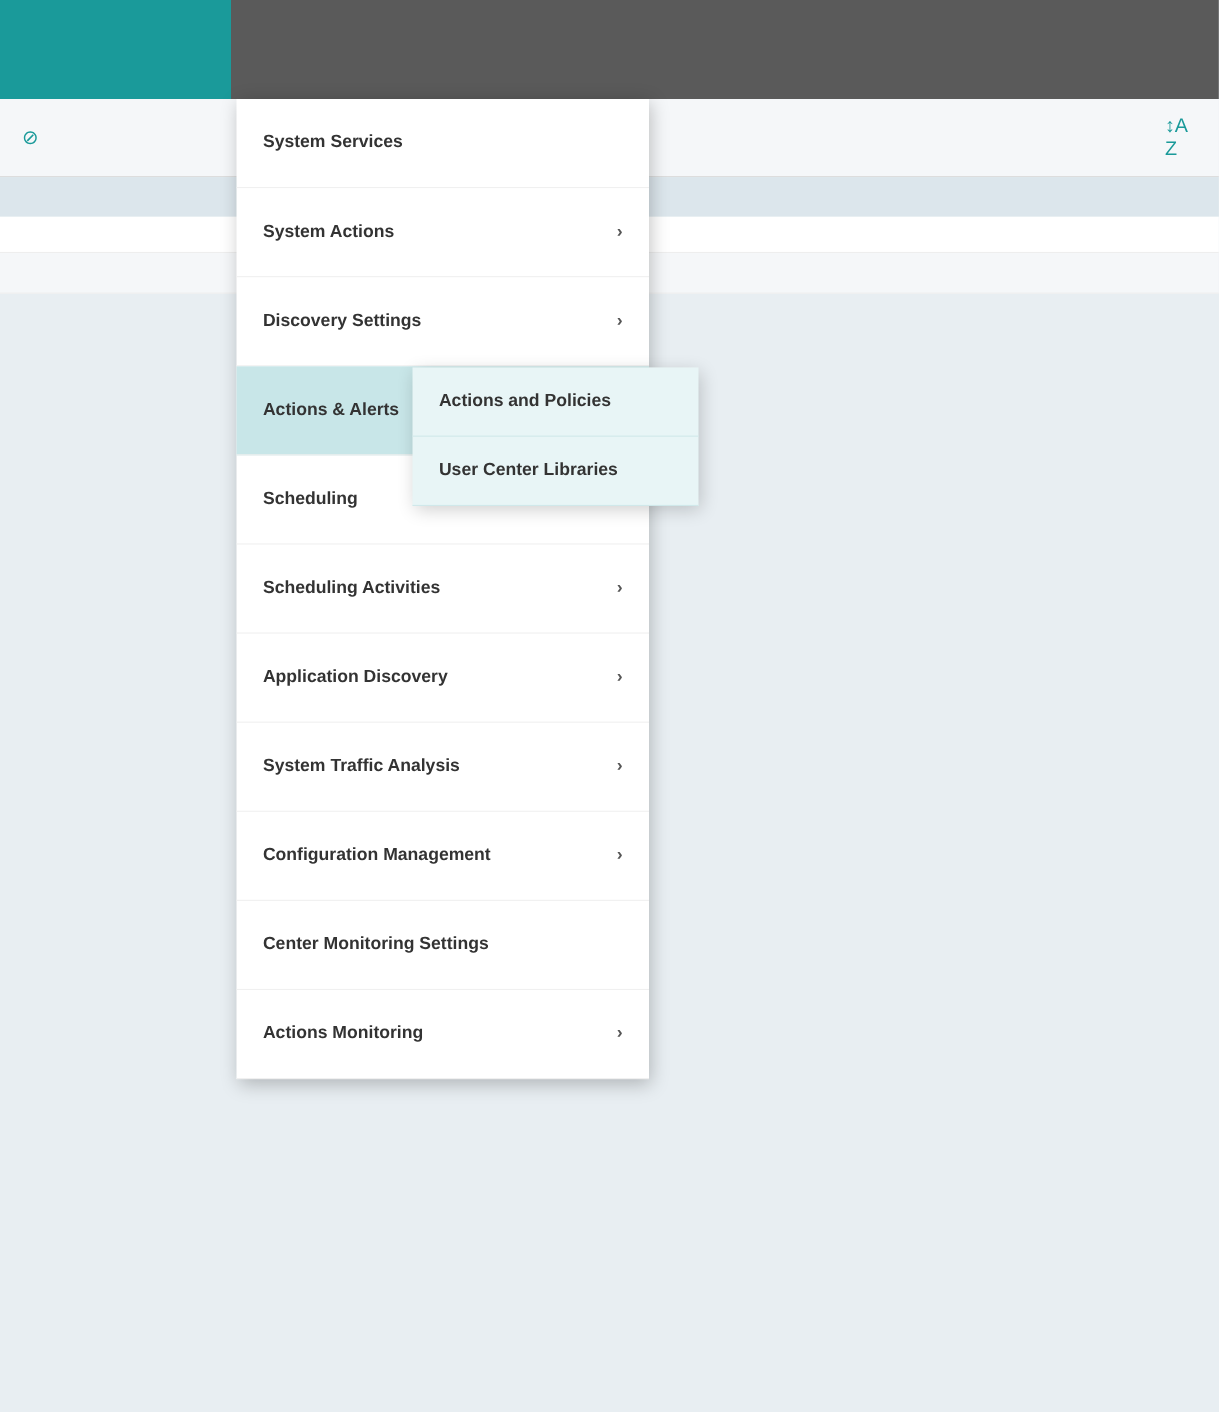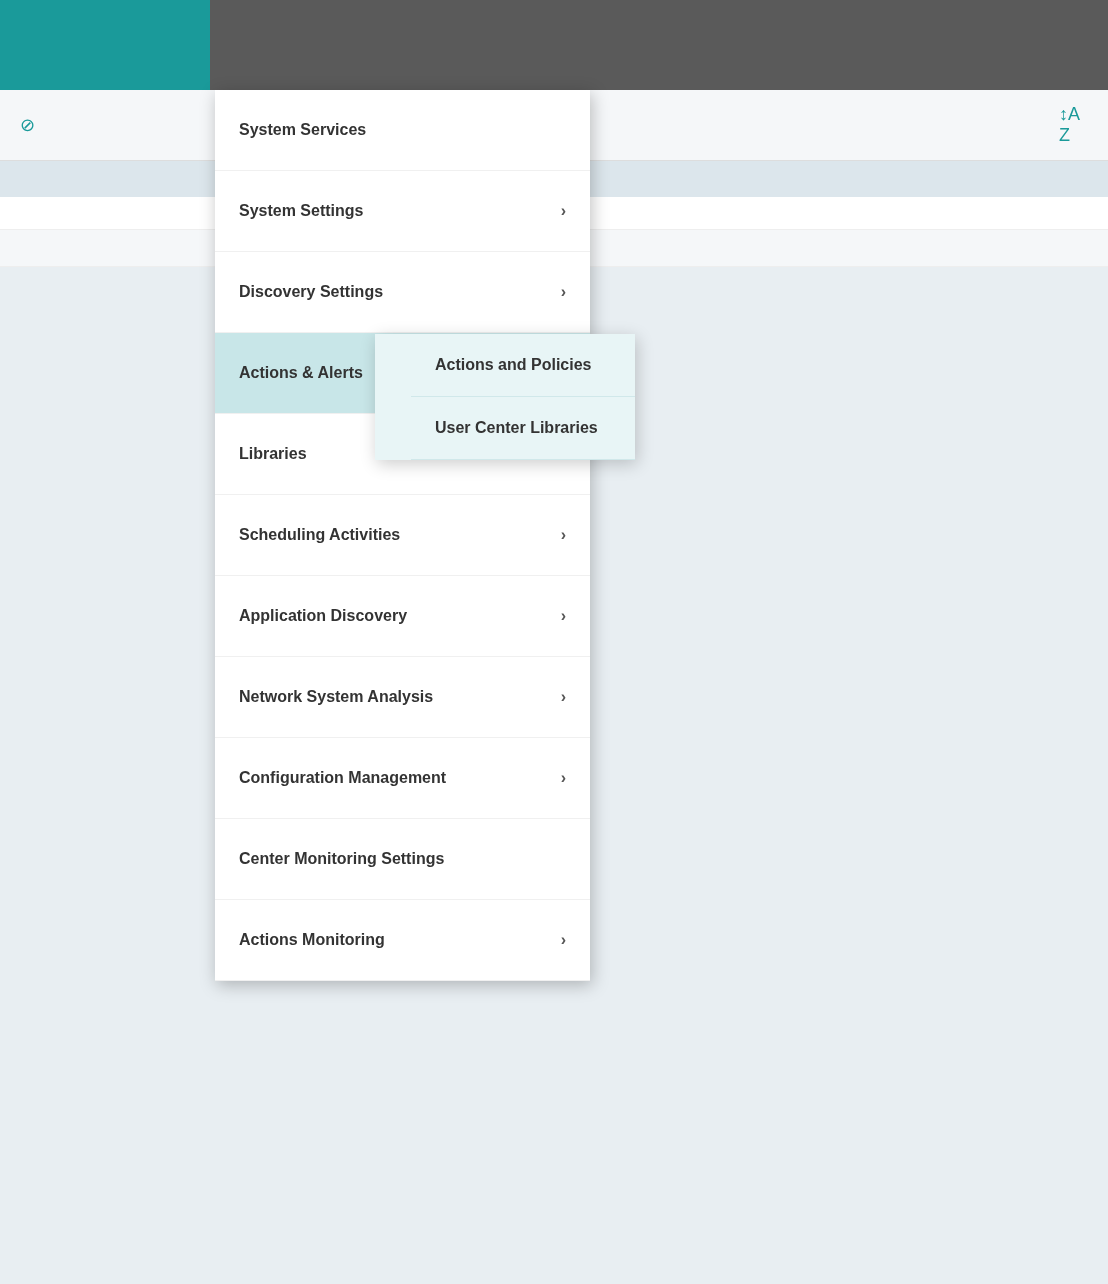--- a/index.html
+++ b/index.html
@@ -175,21 +175,20 @@
       z-index: 101;
       pointer-events: all;
     }
     .submenu-item {
       padding: 22px 24px;
       font-size: 16px;
       font-weight: bold;
       color: #333;
       cursor: pointer;
       border-bottom: 1px solid #d0e8ea;
-      margin-left: 36px;
     }
 
     
     .page-wrapper {
       position: relative;
     }
   </style>
 </head>
 <body>
 
@@ -232,45 +231,45 @@
     </div>
 
     <div class="dropdown-overlay">
 
       <div class="settings-menu" id="settings-menu">
 
       <div class="menu-item">
             <span>System Services</span>
           </div>
           <div class="menu-item">
-            <span>System Settings</span>
+            <span>System Actions</span>
             <span class="arrow">›</span>
           </div>
           <div class="menu-item">
             <span>Discovery Settings</span>
             <span class="arrow">›</span>
           </div>
           <div class="menu-item active">
             <span>Actions &amp; Alerts</span>
             <span class="arrow">›</span>
           </div>
           <div class="menu-item">
-            <span>Libraries</span>
+            <span>Scheduling</span>
             <span class="arrow">›</span>
           </div>
           <div class="menu-item">
             <span>Scheduling Activities</span>
             <span class="arrow">›</span>
           </div>
           <div class="menu-item">
             <span>Application Discovery</span>
             <span class="arrow">›</span>
           </div>
           <div class="menu-item">
-            <span>Network System Analysis</span>
+            <span>System Traffic Analysis</span>
             <span class="arrow">›</span>
           </div>
           <div class="menu-item">
             <span>Configuration Management</span>
             <span class="arrow">›</span>
           </div>
           <div class="menu-item">
             <span>Center Monitoring Settings</span>
           </div>
           <div class="menu-item">

